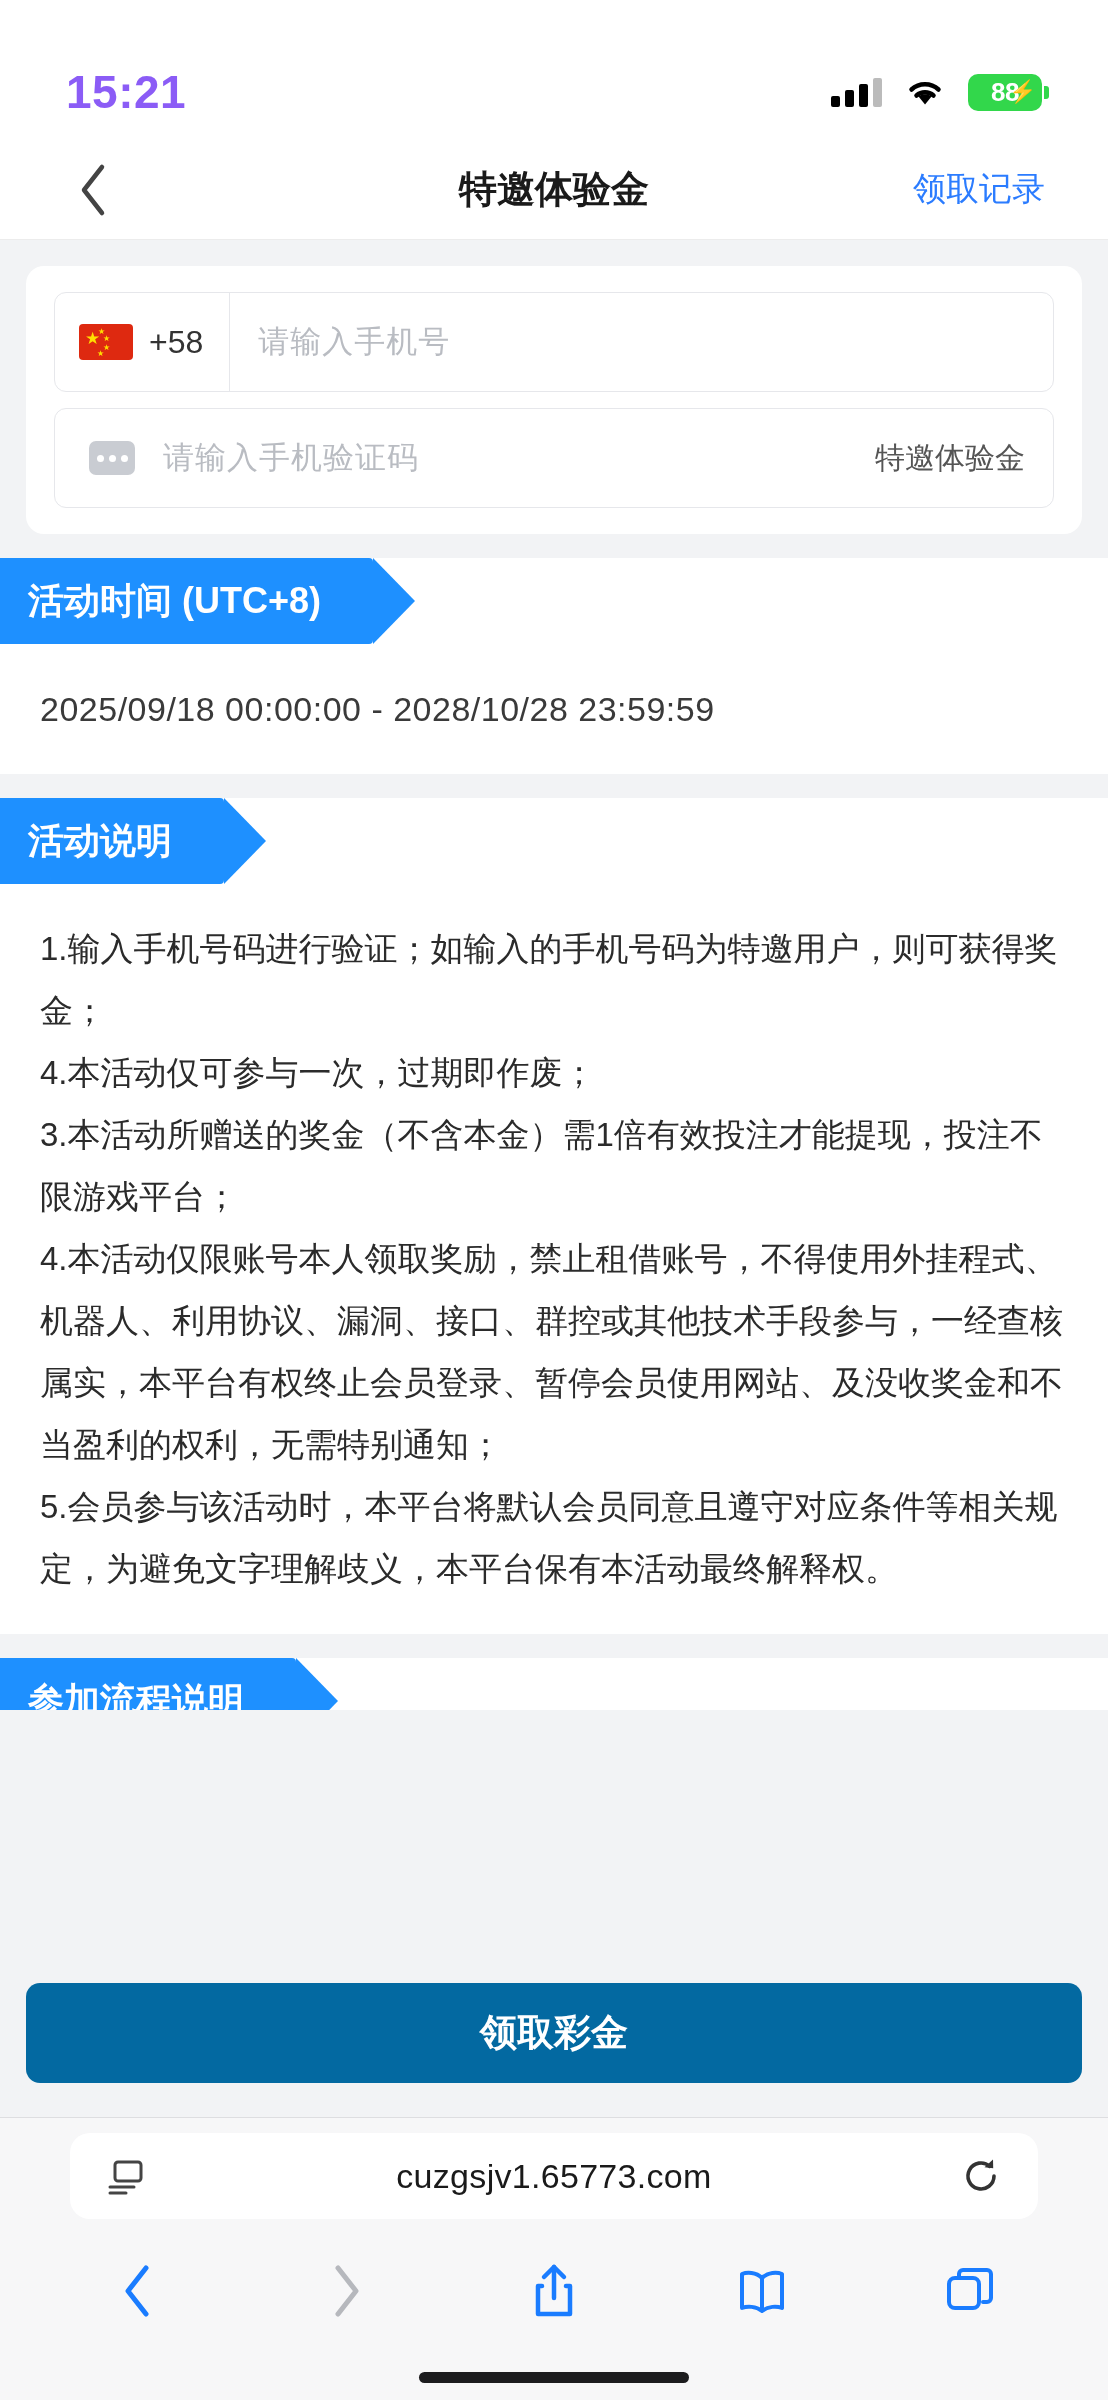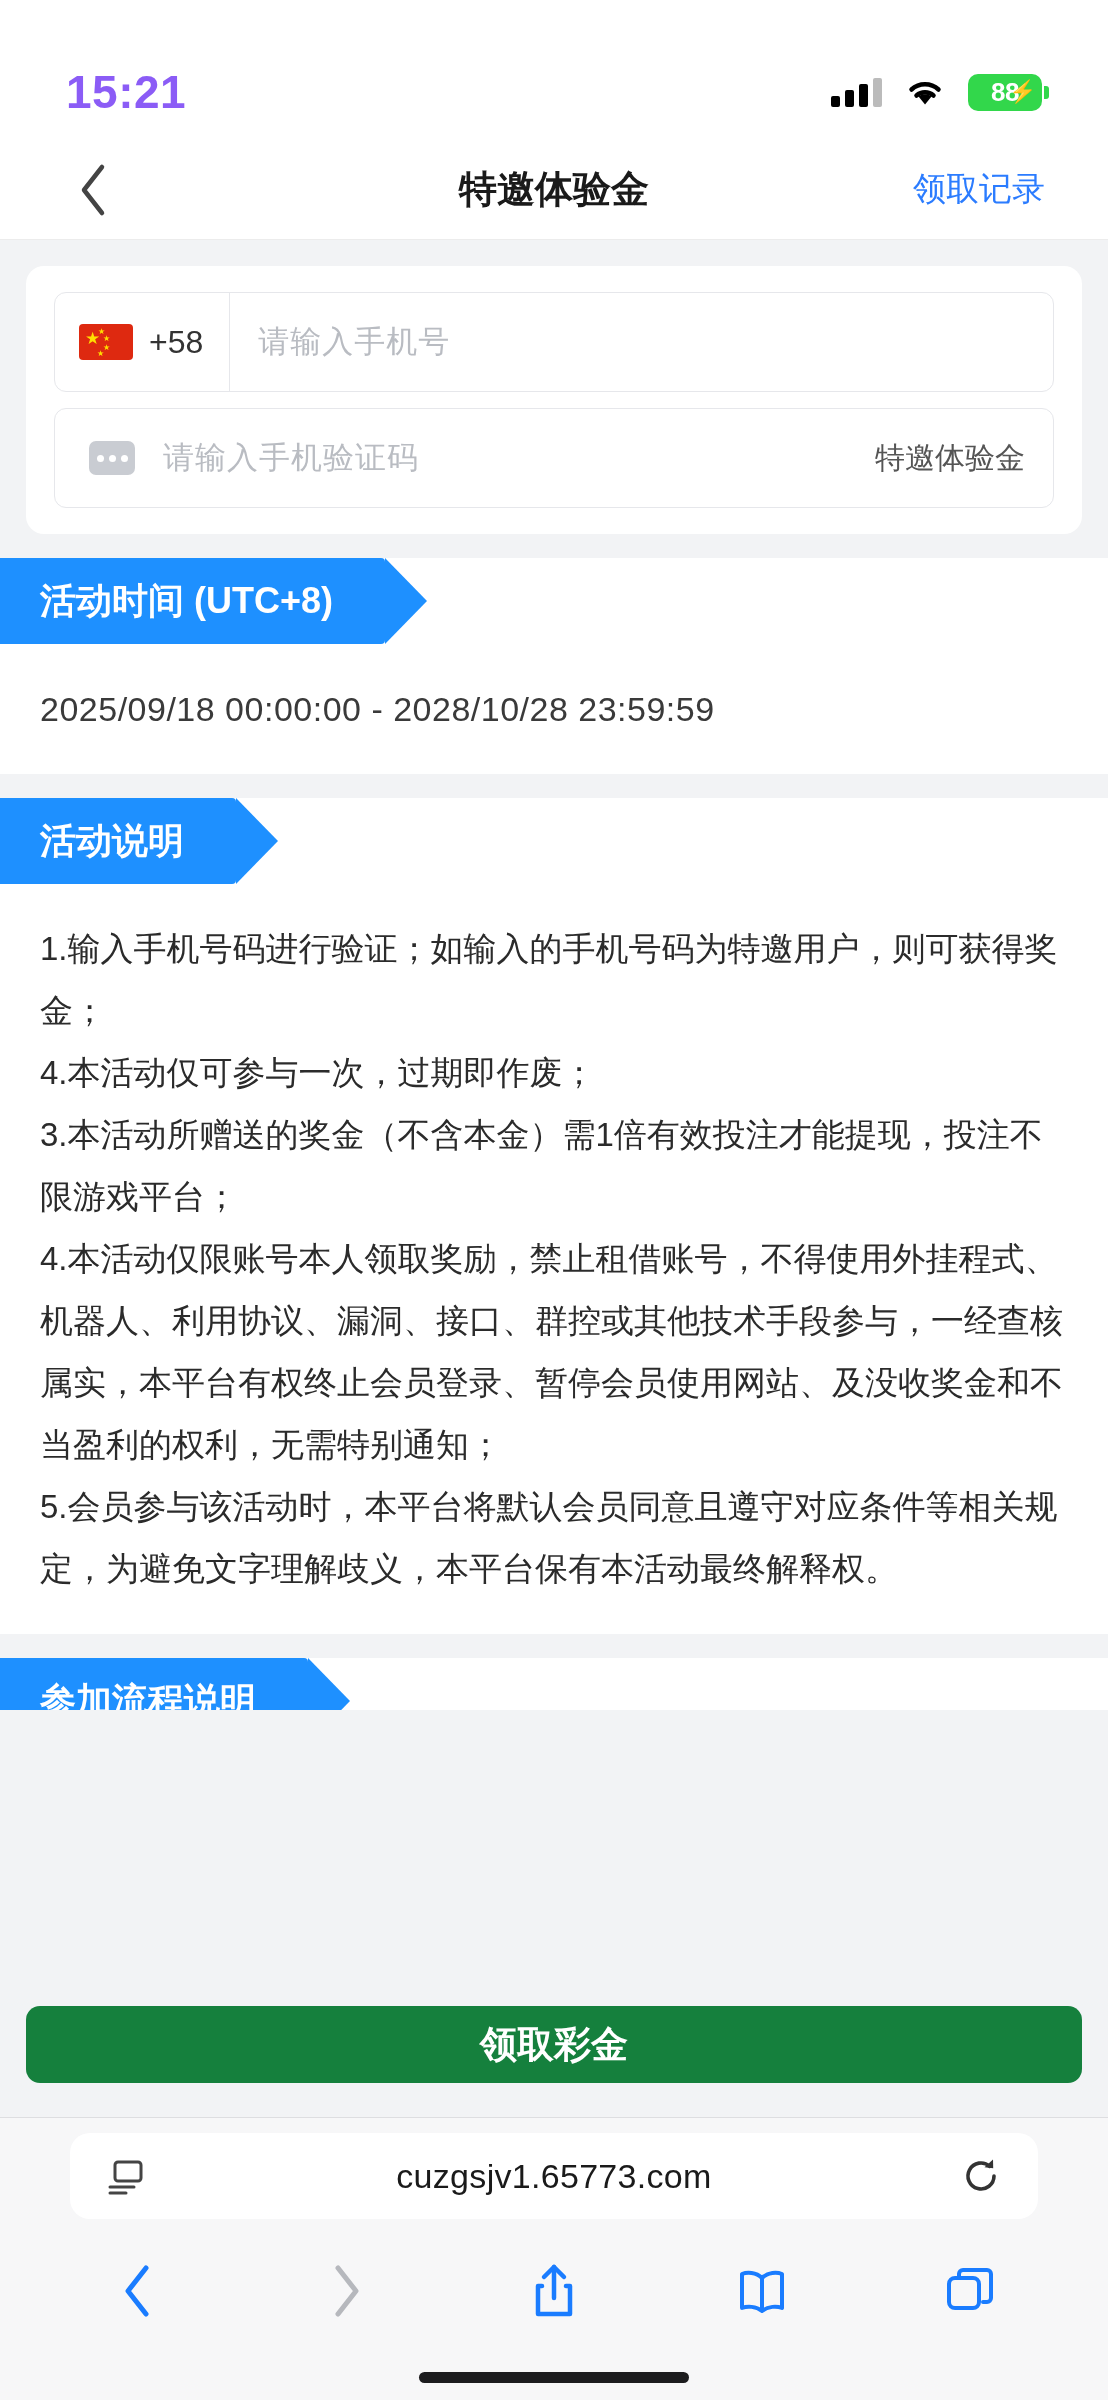--- a/index.html
+++ b/index.html
@@ -186,21 +186,21 @@
   .ribbon {
     position: absolute;
     left: 0; top: 0;
     height: 86px;
     background: #1e90ff;
     color: #fff;
     font-size: 36px;
     font-weight: bold;
     display: flex;
     align-items: center;
-    padding: 0 52px 0 40px;
+    padding: 0 52px 0 28px;
     border-radius: 0 4px 4px 0;
   }
   .ribbon::after {
     content: "";
     position: absolute;
     right: -42px; top: 0;
     border-top: 43px solid transparent;
     border-bottom: 43px solid transparent;
     border-left: 42px solid #1e90ff;
   }
@@ -215,22 +215,22 @@
 
   .section.clipped { overflow: hidden; }
 
   
   .cta-bar {
     flex: 0 0 auto;
     background: #f2f3f5;
     padding: 26px 26px 34px 26px;
   }
   .cta {
-    height: 77px;
-    background: #15803d;
+    height: 100px;
+    background: #0369a1;
     border-radius: 14px;
     color: #fff;
     font-size: 37px;
     font-weight: bold;
     display: flex;
     align-items: center;
     justify-content: center;
   }
 
   

